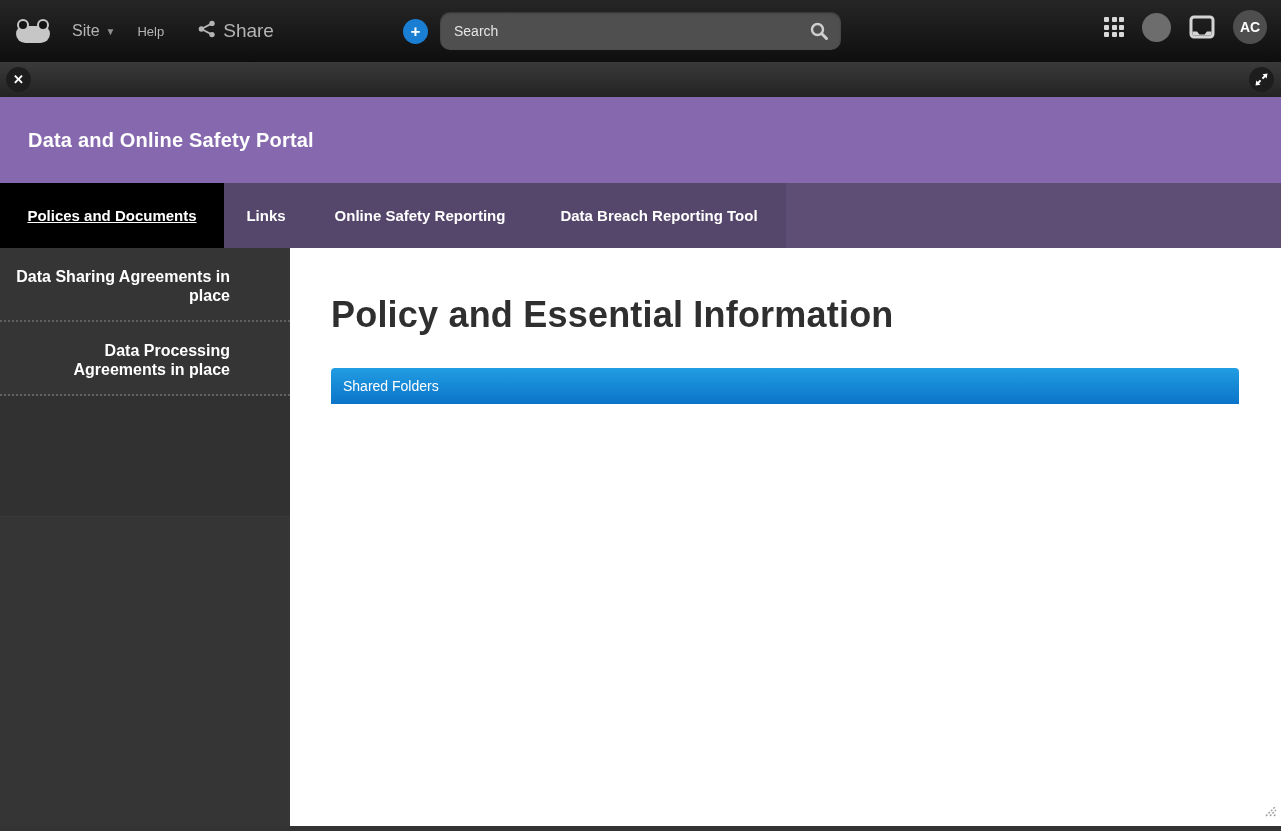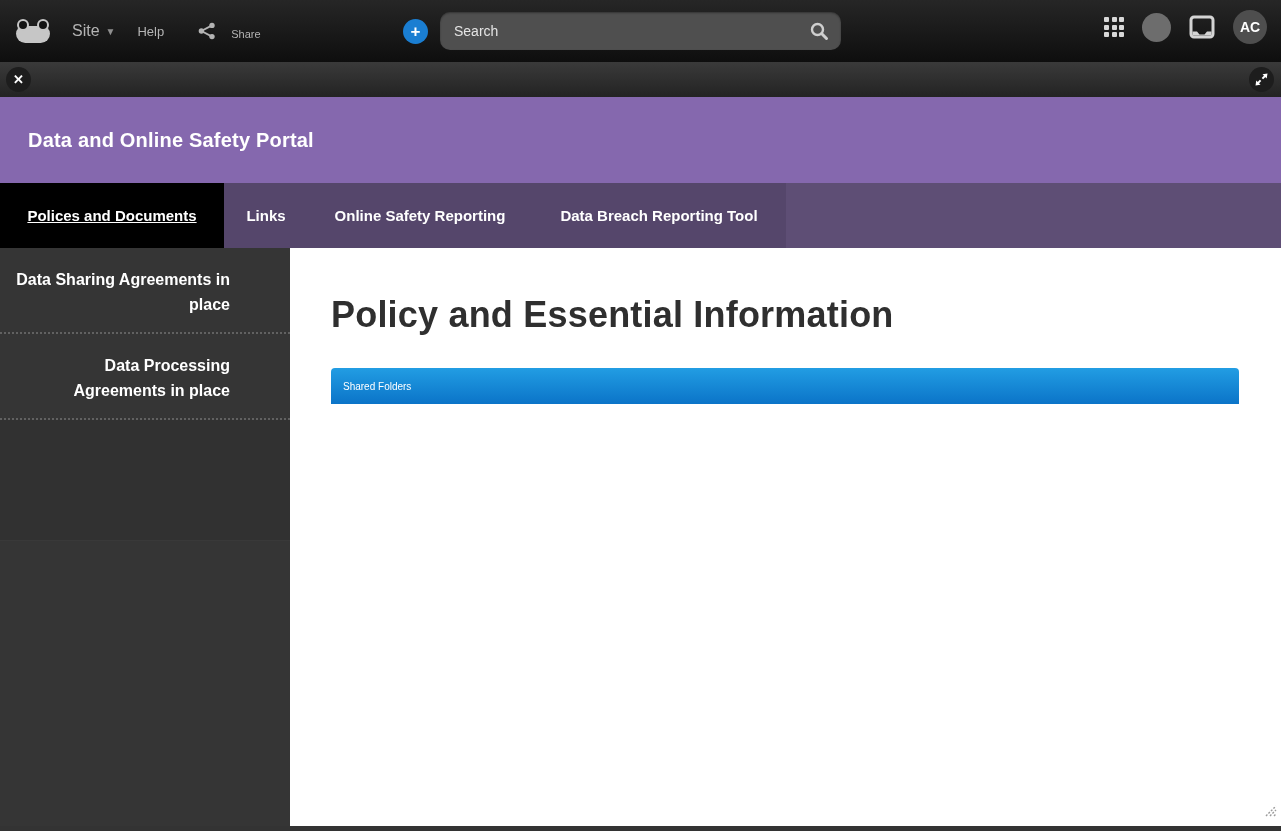--- a/index.html
+++ b/index.html
@@ -11,21 +11,21 @@
   .frog-logo { width:34px; height:24px; position:relative; margin-left:16px; flex:none; }
   .frog-eye { position:absolute; top:0; width:12px; height:12px; background:#c6c6c6; border-radius:50%; }
   .frog-eye::after { content:""; position:absolute; top:2px; left:2px; width:8px; height:8px; background:#141414; border-radius:50%; }
   .frog-eye.l { left:1px; } .frog-eye.r { right:1px; }
   .frog-body { position:absolute; bottom:0; left:0; width:34px; height:17px; background:#c6c6c6; border-radius:10px 10px 12px 12px; }
   .frog-mouth { position:absolute; bottom:3px; left:7px; width:20px; height:6px; background:#141414; border-radius:0 0 8px 8px; opacity:.0; }
   .tb-item { color:#b4b4b4; margin-left:22px; display:flex; align-items:center; cursor:default; }
   .tb-site { font-size:16px; }
   .caret { font-size:10px; color:#8f8f8f; margin-left:6px; }
   .tb-help { font-size:13px; }
-  .share-wrap { margin-left:34px; display:flex; align-items:flex-end; color:#b4b4b4; font-size:11px;gap:8px; }
+  .share-wrap { margin-left:34px; display:flex; align-items:flex-start; color:#b4b4b4; font-size:19px; }
   .share-wrap svg { margin-right:7px; }
   .add-btn { position:absolute; left:403px; top:19px; width:25px; height:25px; border-radius:50%; background:#1a7ed2; color:#fff; display:flex; align-items:center; justify-content:center; font-size:17px; font-weight:bold; line-height:1; }
   .search-box { position:absolute; left:440px; top:12px; width:401px; height:38px; background:#4f4f4f; border-radius:10px; display:flex; align-items:center; box-shadow:inset 0 1px 2px rgba(0,0,0,.35); }
   .search-box input { flex:1; background:transparent; border:none; outline:none; color:#f0f0f0; font-size:14px; padding:0 14px; font-family:"Liberation Sans", sans-serif; }
   .search-box input::placeholder { color:#e4e4e4; opacity:1; }
   .search-mag { margin-right:12px; flex:none; }
   .top-right { position:absolute; right:14px; top:0; height:54px; display:flex; align-items:center; gap:18px; }
   .grid-icon { display:grid; grid-template-columns:repeat(3,5px); grid-template-rows:repeat(3,5px); gap:2.5px; }
   .grid-icon span { background:#d8d8d8; border-radius:1px; }
   .plain-avatar { width:29px; height:29px; border-radius:50%; background:#6d6d6d; }
@@ -44,28 +44,28 @@
   
   .tabbar { height:65px; background:#5e4e75; display:flex; flex:none; }
   .tabs { display:flex; background:#55466b; height:100%; }
   .tab { display:flex; align-items:center; justify-content:center; color:#fff; font-size:15px; font-weight:bold; text-align:center; cursor:pointer; padding:0 4px; }
   .tab.w0 { width:177px; } .tab.w1 { width:224px; } .tab.w2 { width:84px; } .tab.w3 { width:224px; } .tab.w4 { width:254px; }
   .tab.active { background:#000000;text-decoration:underline; }
 
   
   .bodyrow { flex:1; display:flex; min-height:0; }
   .sidebar { width:290px; background:#353535; flex:none; padding-top:0; }
-  .side-item { color:#fff; font-size:16px; font-weight:bold; text-align:right; line-height:25px; padding:19px 60px 15px 15px; border-bottom:2px dotted rgba(255,255,255,.22); cursor:pointer; }
+  .side-item { color:#fff; font-size:16px; font-weight:bold; text-align:right; line-height:19px; padding:19px 60px 15px 15px; border-bottom:2px dotted rgba(255,255,255,.22); cursor:pointer; }
   .side-item .inner { display:inline-block; width:215px; }
   .side-empty { height:121px; background:rgba(0,0,0,.07); border-bottom:1px solid rgba(255,255,255,.04); }
 
   .content { flex:1; background:#fff; position:relative; padding:0 41px; }
   .content h2 { margin-top:46px; font-size:36px; font-weight:bold; color:#2f2f2f; letter-spacing:.2px; }
   .panel { margin-top:32px; width:908px; border-radius:4px; }
-  .panel-header { height:36px; background:linear-gradient(#229de3,#0b74c8); border-radius:4px 4px 0 0; display:flex; align-items:center; color:#fff; font-size:10px; padding:0 12px; }
+  .panel-header { height:36px; background:linear-gradient(#229de3,#0b74c8); border-radius:4px 4px 0 0; display:flex; align-items:center; color:#fff; font-size:14px; padding:0 12px; }
   .panel-body { height:62px; border:1px solid #ccc; border-top:none; border-radius:0 0 4px 4px; background:#fff; display:flex; align-items:center; justify-content:center; color:#6d6d6d; font-size:13px; }
   .resize-handle { position:absolute; right:3px; bottom:8px; }
 
   
   .bottombar { height:5px; background:#333; flex:none; }
 </style>
 </head>
 <body>
 
 <div class="topbar">

